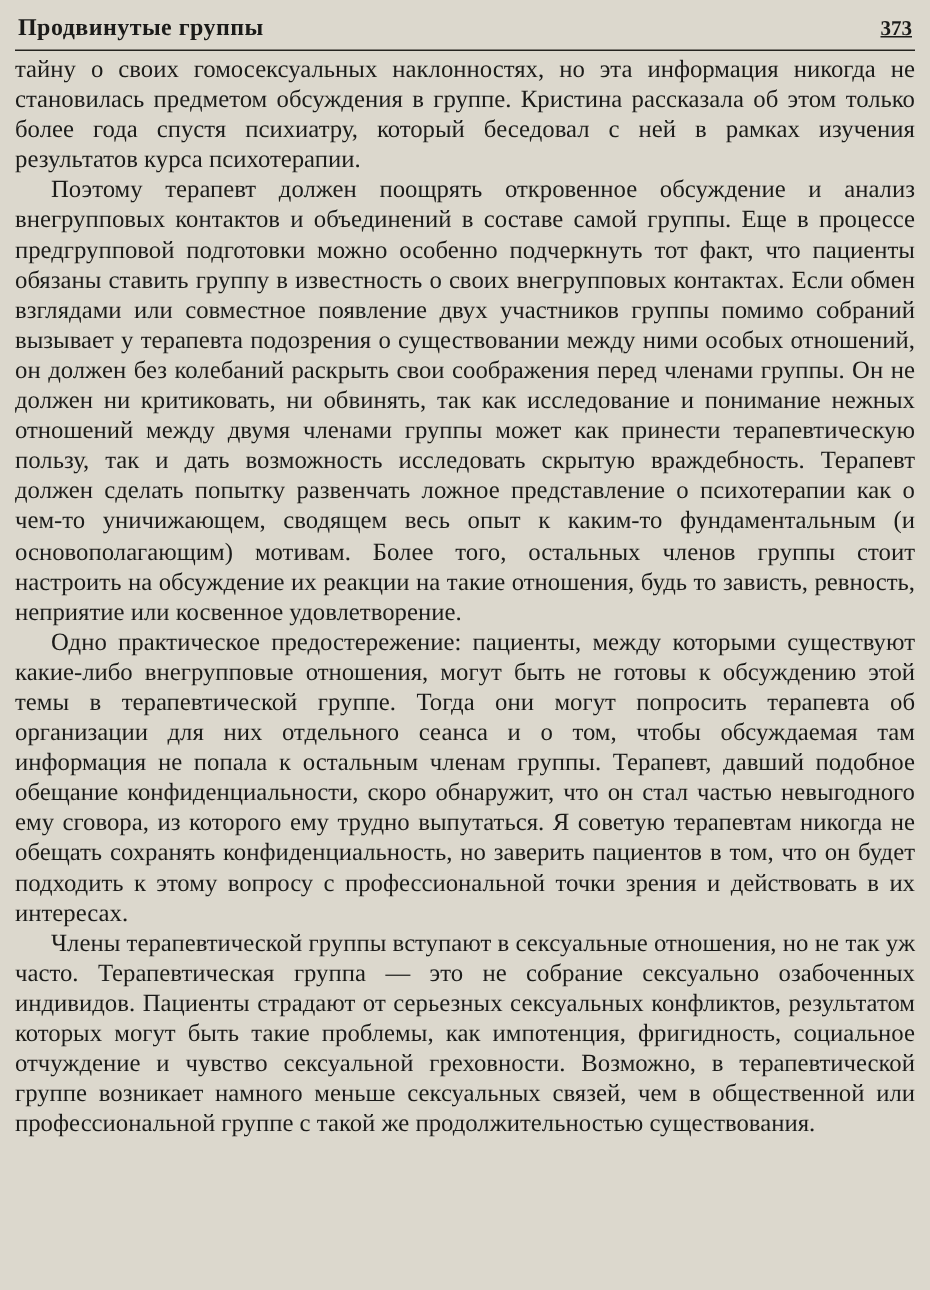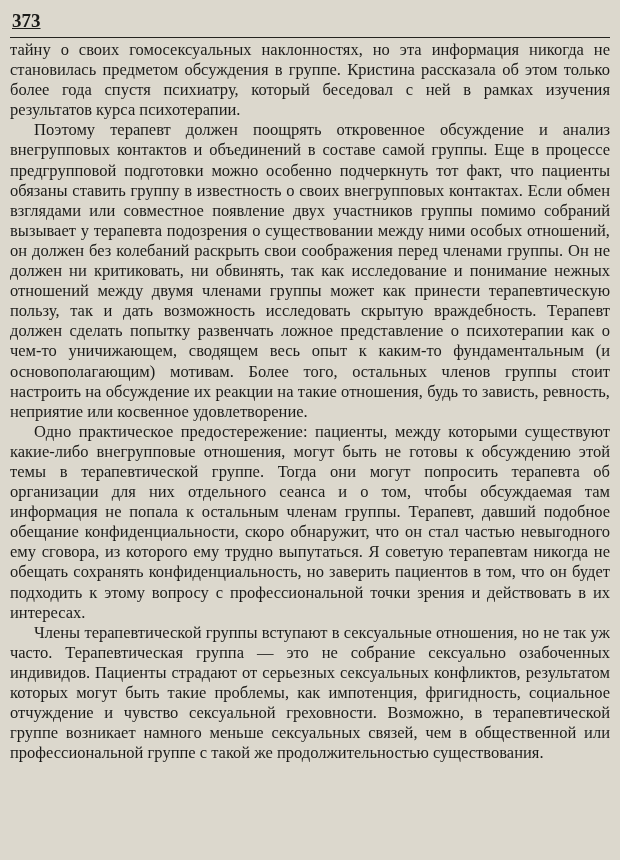--- a/index.html
+++ b/index.html
@@ -24,21 +24,21 @@
     justify-content: space-between;
     align-items: baseline;
     padding: 2px 2px 0 2px;
   }
   .head-title {
     font-weight: bold;
     font-size: 16px;
     letter-spacing: 0.3px;
   }
   .page-number {
-    font-size: 19px;
+    font-size: 14px;
     font-weight: 600;
     text-decoration: underline;
   }
   .head-rule {
     border: none;
     border-top: 1.6px solid #24231f;
     margin: 5px 0 0 0;
   }
   .body-text {
     margin-top: 2px;
@@ -53,20 +53,21 @@
   .para.no-indent {
     text-indent: 0;
   }
 </style>
 </head>
 <body>
 
 <div class="page">
 
   <header class="running-head">
+    <span class="head-title">Продвинутые группы</span>
     <span class="page-number">373</span>
   </header>
 
   <hr class="head-rule">
 
   <main class="body-text">
     <p class="para no-indent">тайну о своих гомосексуальных наклонностях, но эта информация никогда не становилась предметом обсуждения в группе. Кристина рассказала об этом только более года спустя психиатру, который беседовал с ней в рамках изучения результатов курса психотерапии.</p>
     <p class="para">Поэтому терапевт должен поощрять откровенное обсуждение и анализ внегрупповых контактов и объединений в составе самой группы. Еще в процессе предгрупповой подготовки можно особенно подчеркнуть тот факт, что пациенты обязаны ставить группу в известность о своих внегрупповых контактах. Если обмен взглядами или совместное появление двух участников группы помимо собраний вызывает у терапевта подозрения о существовании между ними особых отношений, он должен без колебаний раскрыть свои соображения перед членами группы. Он не должен ни критиковать, ни обвинять, так как исследование и понимание нежных отношений между двумя членами группы может как принести терапевтическую пользу, так и дать возможность исследовать скрытую враждебность. Терапевт должен сделать попытку развенчать ложное представление о психотерапии как о чем-то уничижающем, сводящем весь опыт к каким-то фундаментальным (и основополагающим) мотивам. Более того, остальных членов группы стоит настроить на обсуждение их реакции на такие отношения, будь то зависть, ревность, неприятие или косвенное удовлетворение.</p>
     <p class="para">Одно практическое предостережение: пациенты, между которыми существуют какие-либо внегрупповые отношения, могут быть не готовы к обсуждению этой темы в терапевтической группе. Тогда они могут попросить терапевта об организации для них отдельного сеанса и о том, чтобы обсуждаемая там информация не попала к остальным членам группы. Терапевт, давший подобное обещание конфиденциальности, скоро обнаружит, что он стал частью невыгодного ему сговора, из которого ему трудно выпутаться. Я советую терапевтам никогда не обещать сохранять конфиденциальность, но заверить пациентов в том, что он будет подходить к этому вопросу с профессиональной точки зрения и действовать в их интересах.</p>
     <p class="para">Члены терапевтической группы вступают в сексуальные отношения, но не так уж часто. Терапевтическая группа — это не собрание сексуально озабоченных индивидов. Пациенты страдают от серьезных сексуальных конфликтов, результатом которых могут быть такие проблемы, как импотенция, фригидность, социальное отчуждение и чувство сексуальной греховности. Возможно, в терапевтической группе возникает намного меньше сексуальных связей, чем в общественной или профессиональной группе с такой же продолжительностью существования.</p>

